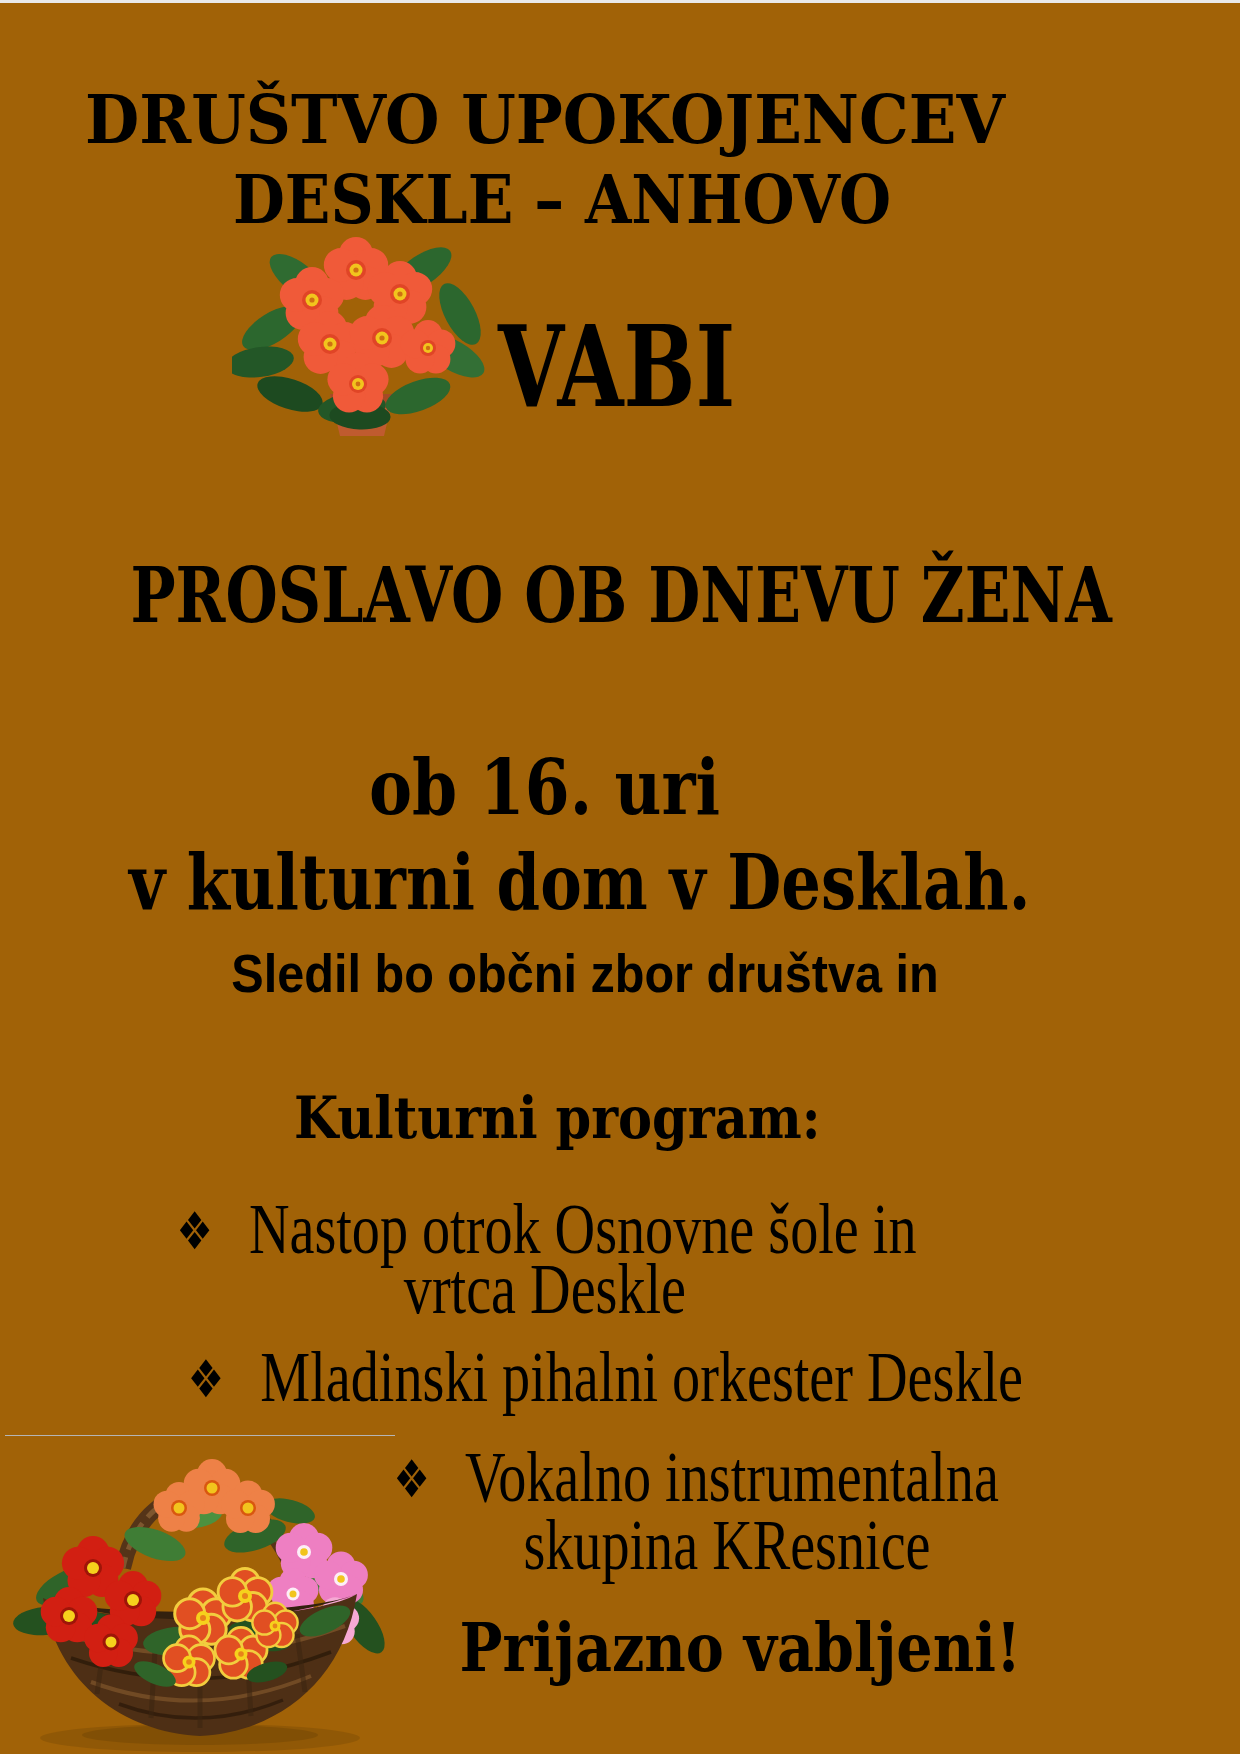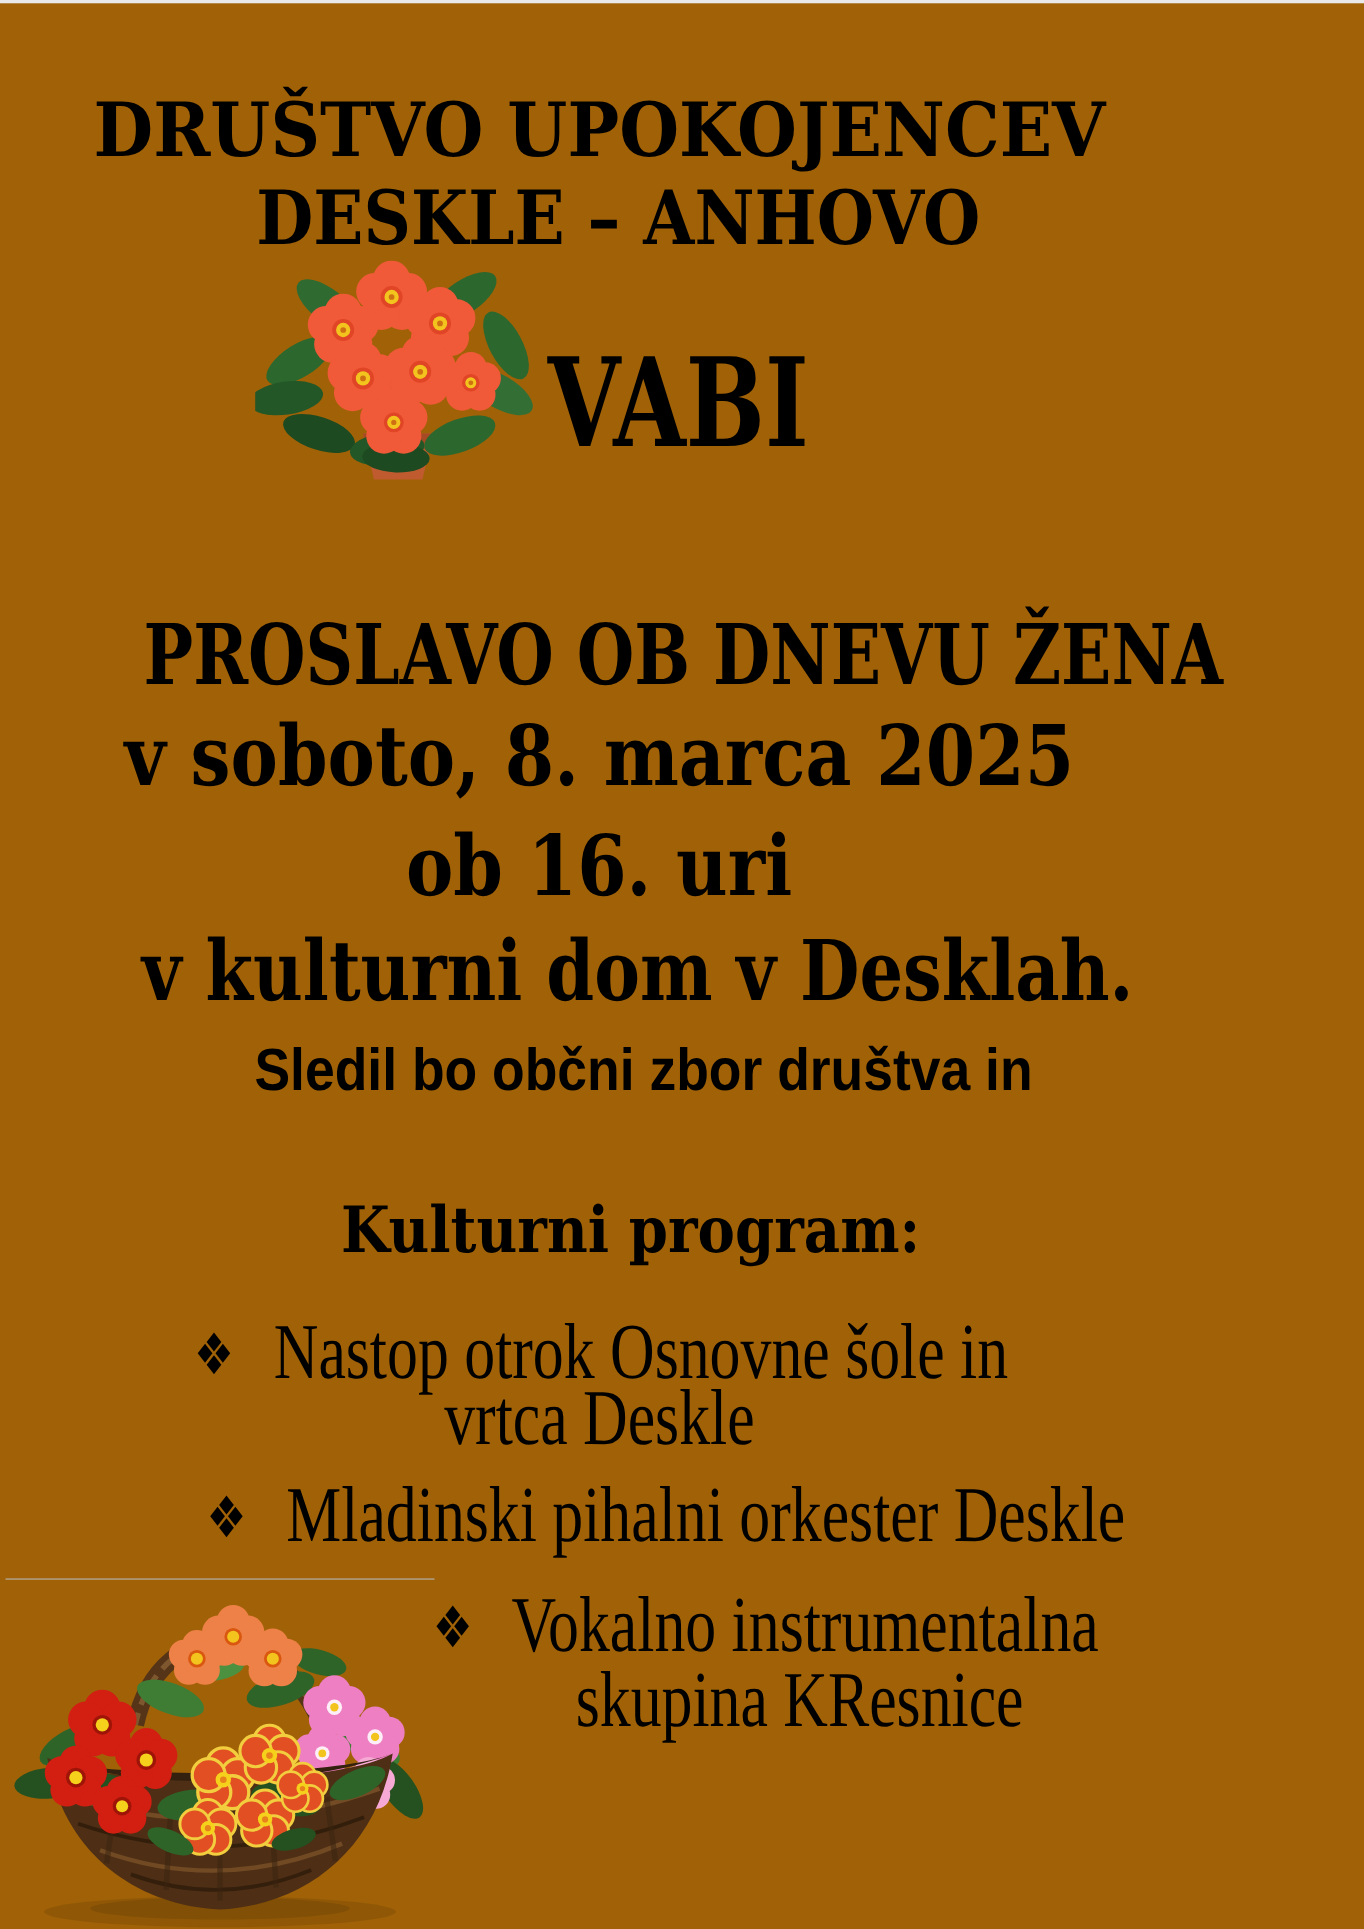--- a/index.html
+++ b/index.html
@@ -109,35 +109,32 @@
     </svg>
   </div>
 
   <div class="line t-vabi" style="left:498px; top:308px; text-align:left;">
     <span class="fit sx76o">VABI</span>
   </div>
 
   <div class="line t-body" style="left:0px; top:552px; width:1090px;">
     <span class="fit sx79">PROSLAVO OB DNEVU ŽENA</span>
   </div>
-  <div class="line t-body" style="left:0px; top:644px; width:1090px;">
-    <span class="fit sx85">v soboto, 8. marca 2025</span>
-  </div>
   <div class="line t-body" style="left:0px; top:744px; width:1090px;">
     <span class="fit sx85">ob 16. uri</span>
   </div>
   <div class="line t-body" style="left:30px; top:839px; width:1100px;">
     <span class="fit sx82">v kulturni dom v Desklah.</span>
   </div>
 
   <div class="line t-sub" style="left:40px; top:941px; width:1090px;">
     <span class="fit sx90">Sledil bo občni zbor društva in</span>
   </div>
 
-  <div class="line t-prog" style="left:28px; top:1084px; width:1090px;">
+  <div class="line t-prog" style="left:12px; top:1084px; width:1090px;">
     <span class="fit sx88">Kulturni program:</span>
   </div>
 
   <div class="line t-item" style="left:0px; top:1188px; width:1012px;padding-left:40px;">
     <span class="fit sx78">
       <span class="marker">❖</span>
       <span>Nastop otrok Osnovne šole in</span>
     </span>
   </div>
   <div class="line t-item" style="left:0px; top:1248px; width:1090px;">
@@ -154,20 +151,23 @@
   <div class="line t-item" style="left:152px; top:1436px; width:1088px;">
     <span class="fit sx78">
       <span class="marker">❖</span>
       <span>Vokalno instrumentalna</span>
     </span>
   </div>
   <div class="line t-item" style="left:214px; top:1504px; width:1026px;">
     <span class="fit sx78">skupina KResnice</span>
   </div>
 
+  <div class="line t-close" style="left:240px; top:1608px; width:1000px;">
+    <span class="fit sx84">Prijazno vabljeni!</span>
+  </div>
 
   <div class="photo basket-box" style="left:5px; top:1432px; width:390px; height:322px;">
     <svg width="390" height="321" viewBox="0 0 390 321">
       <defs>
         <g id="bloomB">
           <circle cx="0" cy="-14" r="15"></circle>
           <circle cx="13.3" cy="-4.3" r="15"></circle>
           <circle cx="8.2" cy="11.3" r="15"></circle>
           <circle cx="-8.2" cy="11.3" r="15"></circle>
           <circle cx="-13.3" cy="-4.3" r="15"></circle>

